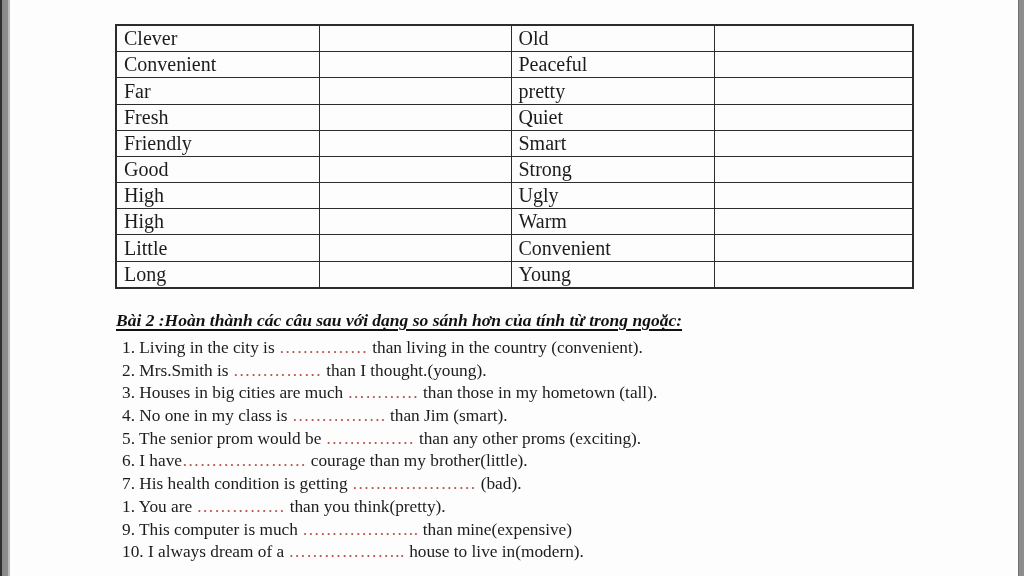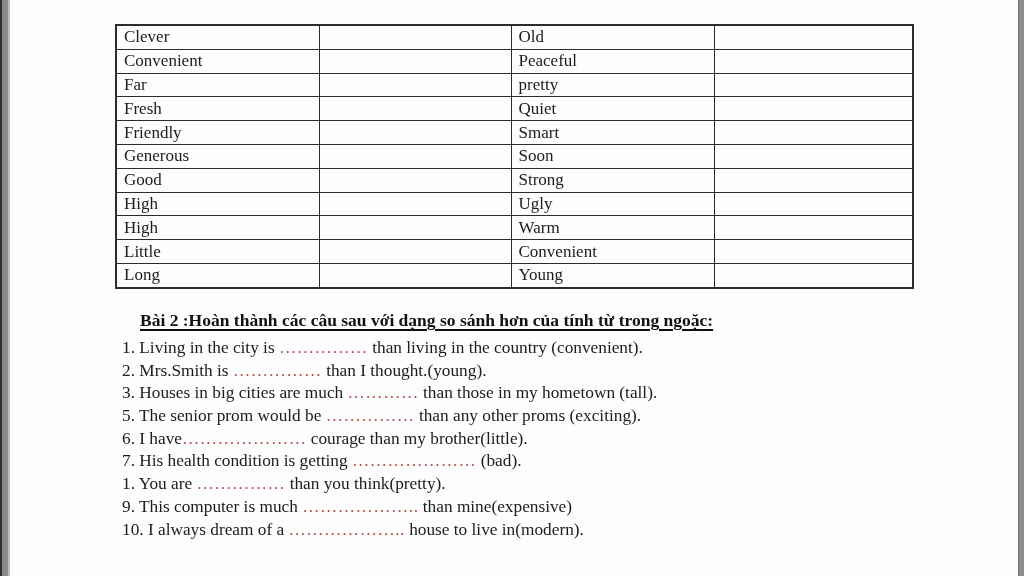--- a/index.html
+++ b/index.html
@@ -26,41 +26,42 @@
   }
   table.adjectives {
     position: absolute;
     left: 115px; top: 24px;
     width: 797px; height: 265px;
     border-collapse: collapse;
     table-layout: fixed;
   }
   table.adjectives td {
     border: 1.6px solid #2c2c2c;
-    font-size: 17px;
+    font-size: 20px;
     color: #1c1c1c;
     padding: 0 2px 1px 7px;
     vertical-align: middle;
     line-height: 1;
     white-space: nowrap;
     overflow: hidden;
   }
   table.adjectives {
     border: 2px solid #2c2c2c;
   }
   .heading {
     position: absolute;
-    left: 140px; top: 310px;
+    left: 116px; top: 310px;
     font-size: 17.5px;
     font-weight: bold;
     color: #111;
     white-space: nowrap;
     text-decoration: underline;
     text-decoration-thickness: 1.6px;
     text-underline-offset: 3px;
+    font-style: italic;
   }
   .sentences {
     position: absolute;
     left: 122px; top: 337px;
     font-size: 17.3px;
     color: #1c1c1c;
   }
   .sentences .line {
     height: 22.7px;
     line-height: 22.7px;
@@ -108,26 +109,20 @@
           <td>Quiet</td>
           <td></td>
         </tr>
         <tr>
           <td>Friendly</td>
           <td></td>
           <td>Smart</td>
           <td></td>
         </tr>
         <tr>
-          <td>Generous</td>
-          <td></td>
-          <td>Soon</td>
-          <td></td>
-        </tr>
-        <tr>
           <td>Good</td>
           <td></td>
           <td>Strong</td>
           <td></td>
         </tr>
         <tr>
           <td>High</td>
           <td></td>
           <td>Ugly</td>
           <td></td>
@@ -152,20 +147,21 @@
         </tr>
       </tbody>
   </table>
 
   <div class="heading">Bài 2 :Hoàn thành các câu sau với dạng so sánh hơn của tính từ trong ngoặc:</div>
 
   <div class="sentences">
       <div class="line"><span>1. Living in the city is </span><span class="dots">……………</span><span> than living in the country (convenient).</span></div>
       <div class="line"><span>2. Mrs.Smith is </span><span class="dots">……………</span><span> than I thought.(young).</span></div>
       <div class="line"><span>3. Houses in big cities are much </span><span class="dots">…………</span><span> than those in my hometown (tall).</span></div>
+      <div class="line"><span>4. No one in my class is </span><span class="dots">…………….</span><span> than Jim (smart).</span></div>
       <div class="line"><span>5. The senior prom would be </span><span class="dots">……………</span><span> than any other proms (exciting).</span></div>
       <div class="line"><span>6. I have</span><span class="dots">…………………</span><span> courage than my brother(little).</span></div>
       <div class="line"><span>7. His health condition is getting </span><span class="dots">…………………</span><span> (bad).</span></div>
       <div class="line"><span>1. You are </span><span class="dots">……………</span><span> than you think(pretty).</span></div>
       <div class="line"><span>9. This computer is much </span><span class="dots">………………..</span><span> than mine(expensive)</span></div>
       <div class="line"><span>10. I always dream of a </span><span class="dots">………………..</span><span> house to live in(modern).</span></div>
     </div>
 
 </div>
 

